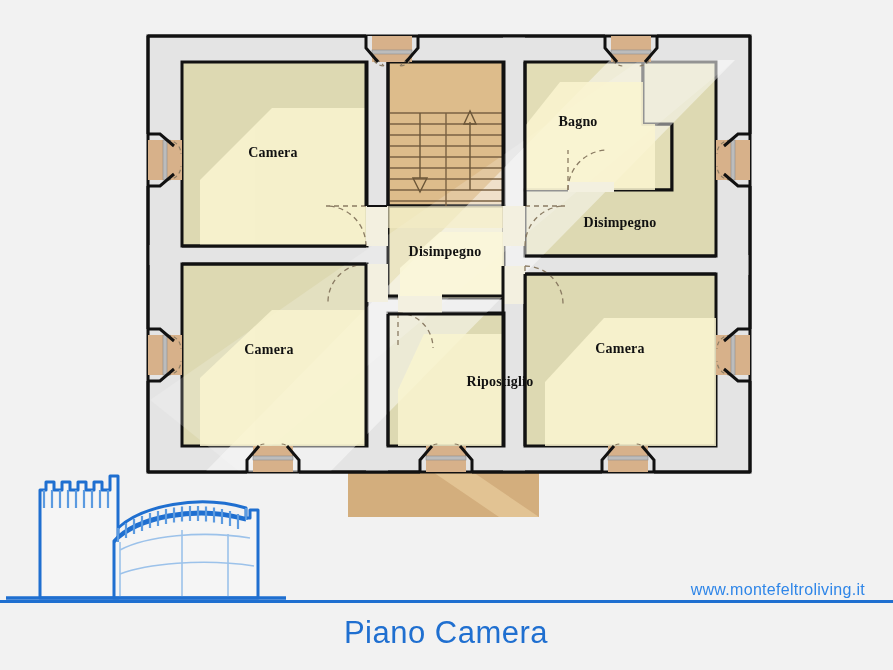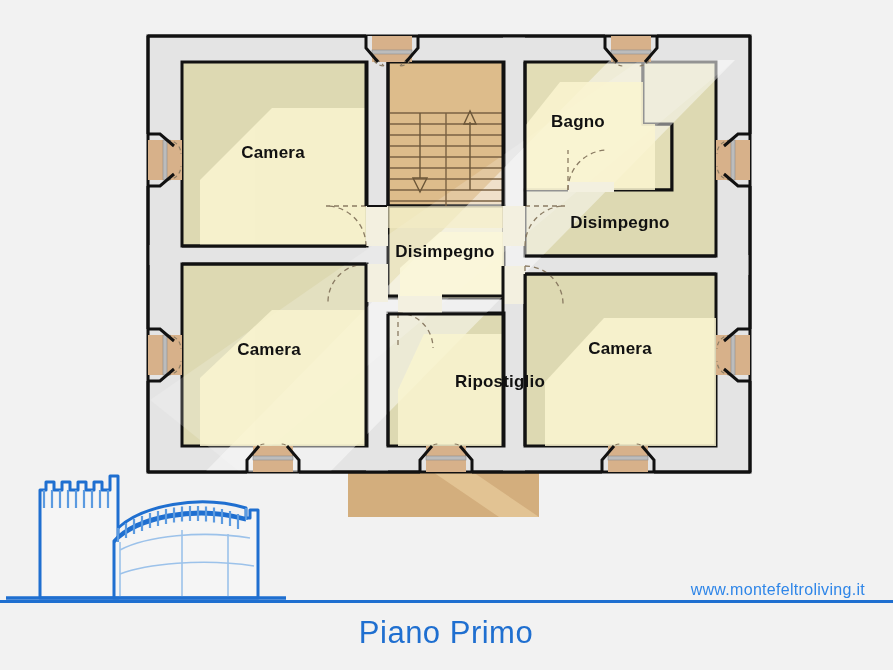--- a/index.html
+++ b/index.html
@@ -9,22 +9,22 @@
     background:#f2f2f2;
     font-family:"Liberation Sans", sans-serif;
     overflow:hidden;
     position:relative;
   }
   #stage{position:absolute;left:0;top:0;width:893px;height:670px;}
   .layer{position:absolute;left:0;top:0;width:893px;height:670px;}
   .plan-svg{position:absolute;left:0;top:0;}
   .room-label{
     position:absolute;
-    font-family:Liberation Sans, sans-serif;
-    font-size:17px;
+    font-family:Liberation Serif, serif;
+    font-size:14px;
     font-weight:bold;
     color:#111;
     white-space:nowrap;
     letter-spacing:0.2px;
     transform:translate(-50%,-50%);
     pointer-events:none;
   }
   #footer-rule{
     position:absolute;left:0;top:600px;width:893px;height:3px;
     background:#1f6fd0;
@@ -340,15 +340,15 @@
       </g>
 
       <line x1="0" y1="152" x2="280" y2="152" stroke="#1f6fd0" stroke-width="3.5"></line>
     </svg>
   </div>
 
   <a id="site-url" href="#" style="text-decoration:none;margin-top:16px;">www.montefeltroliving.it</a>
 
   <div id="footer-rule"></div>
 
-  <div id="page-title">Piano Primo</div>
+  <div id="page-title">Piano Camera</div>
 
 </div>
 
 </body></html>

